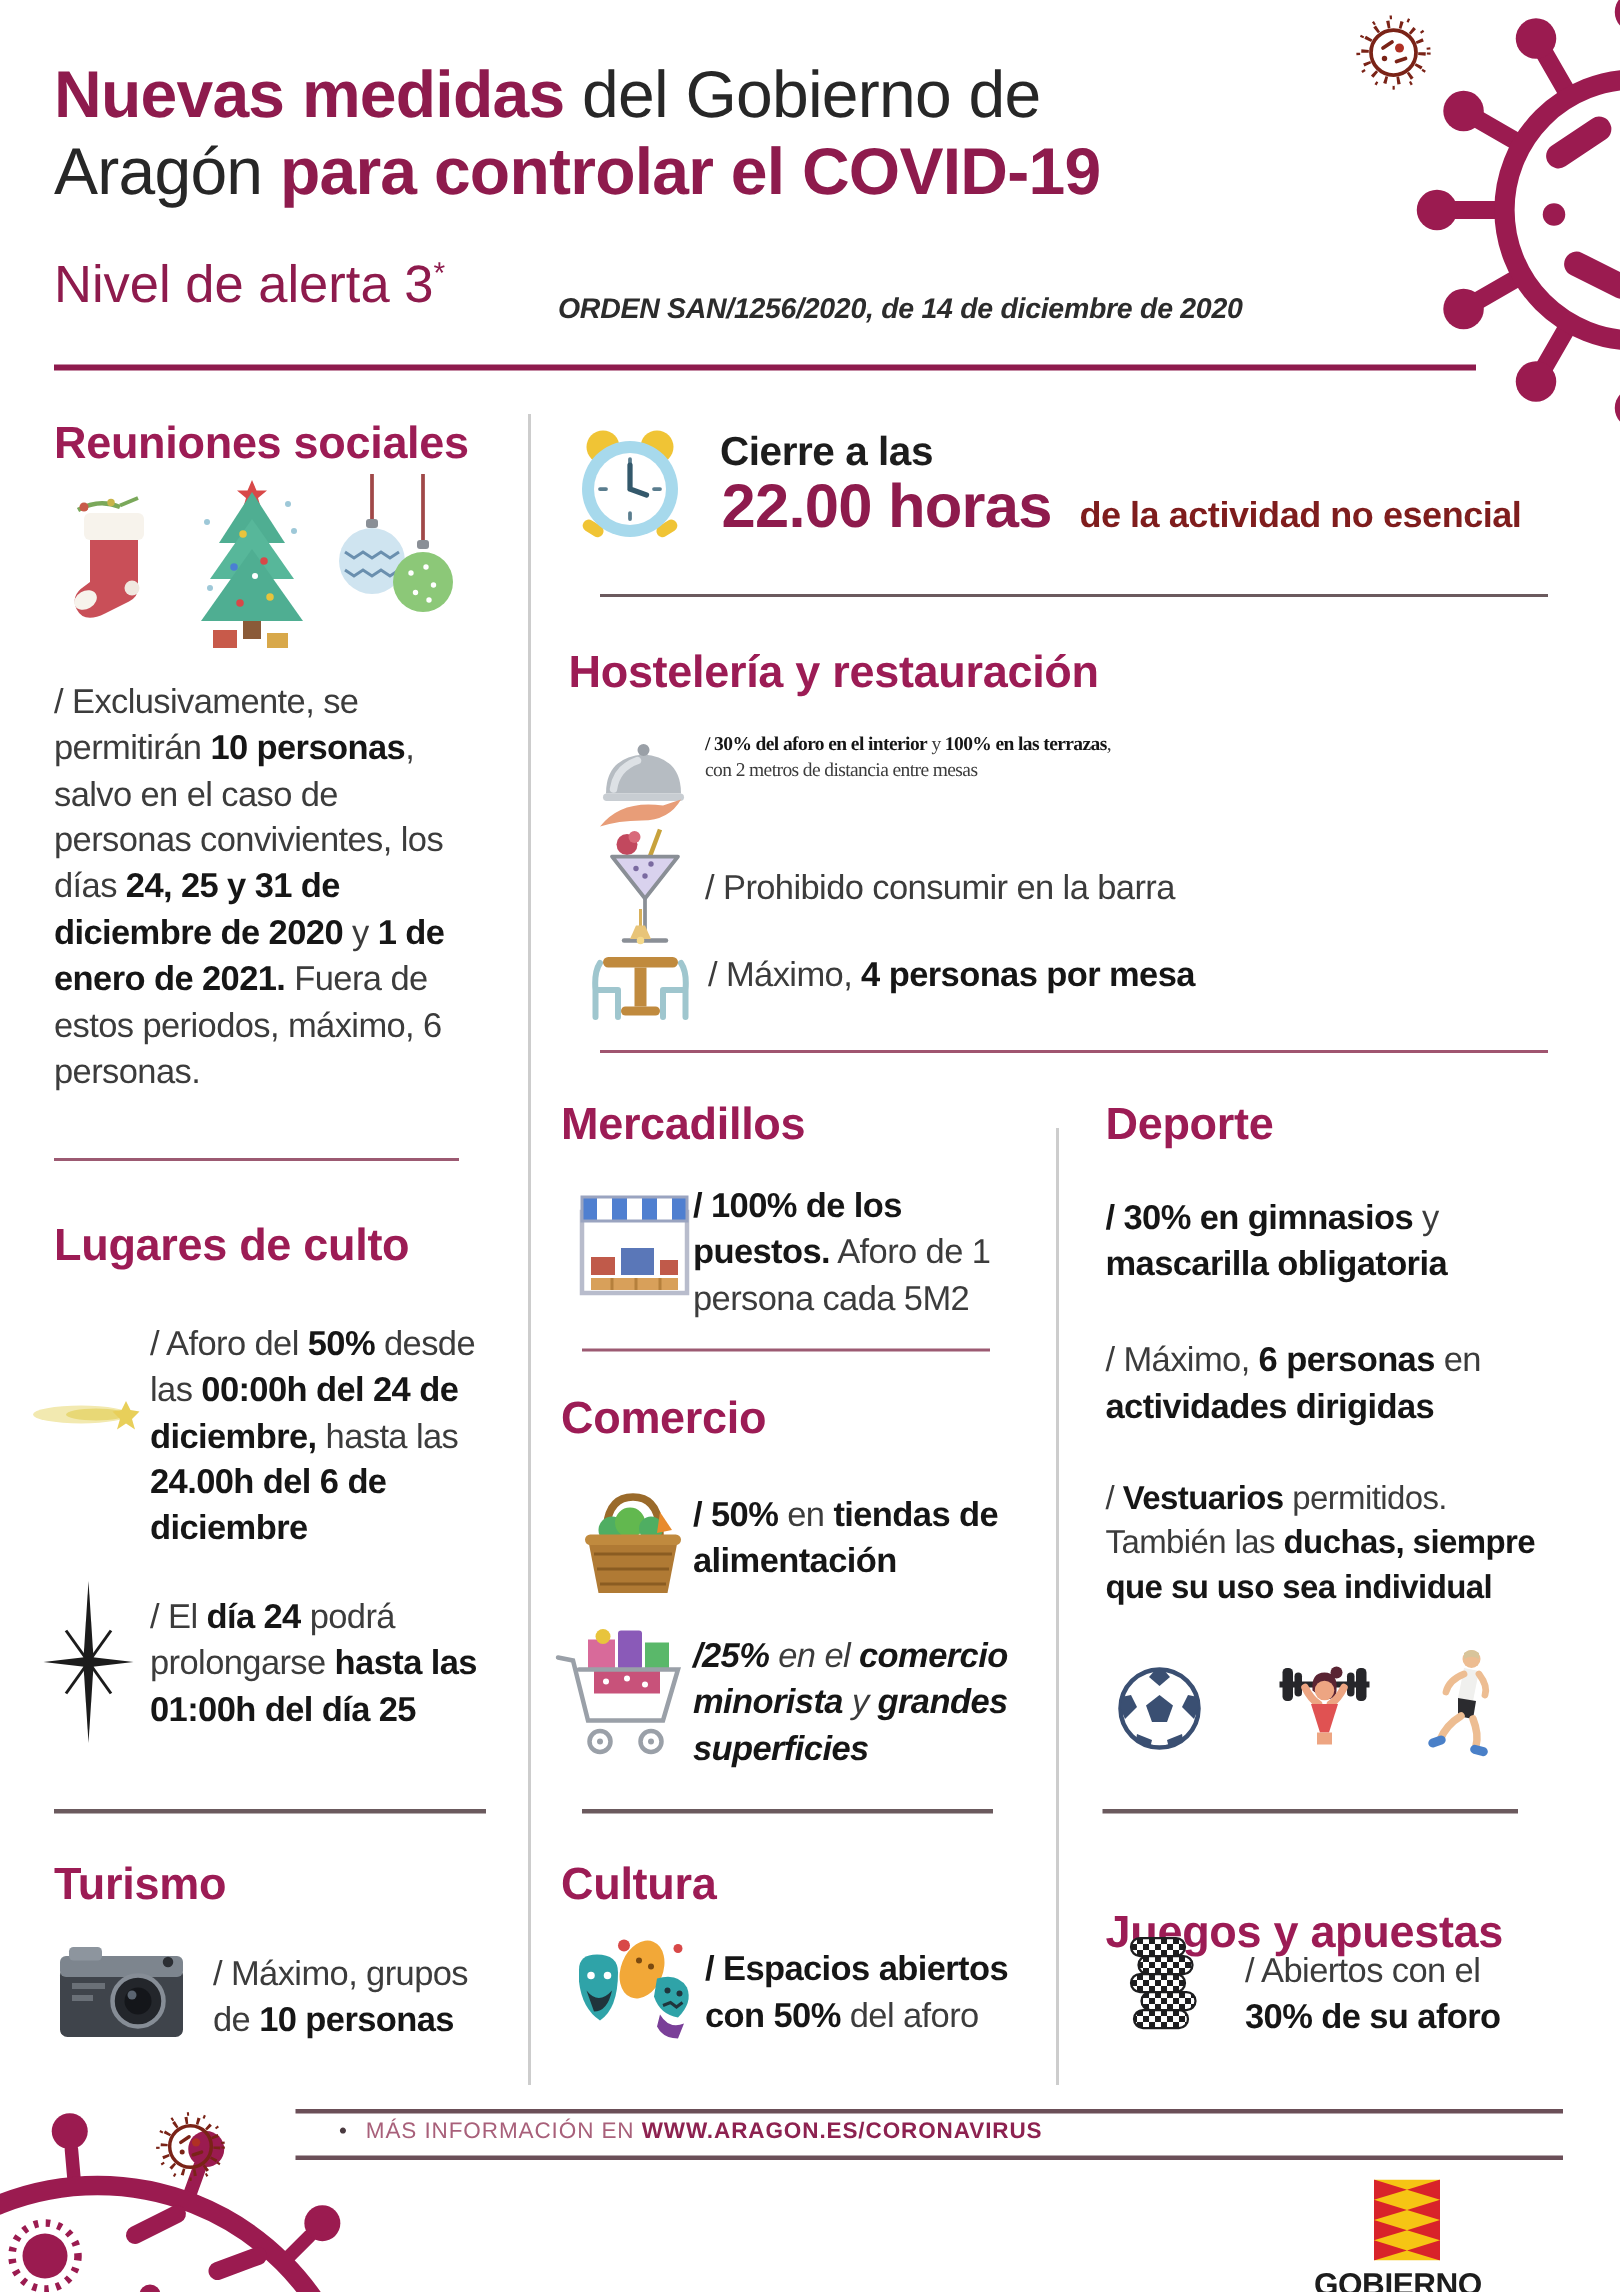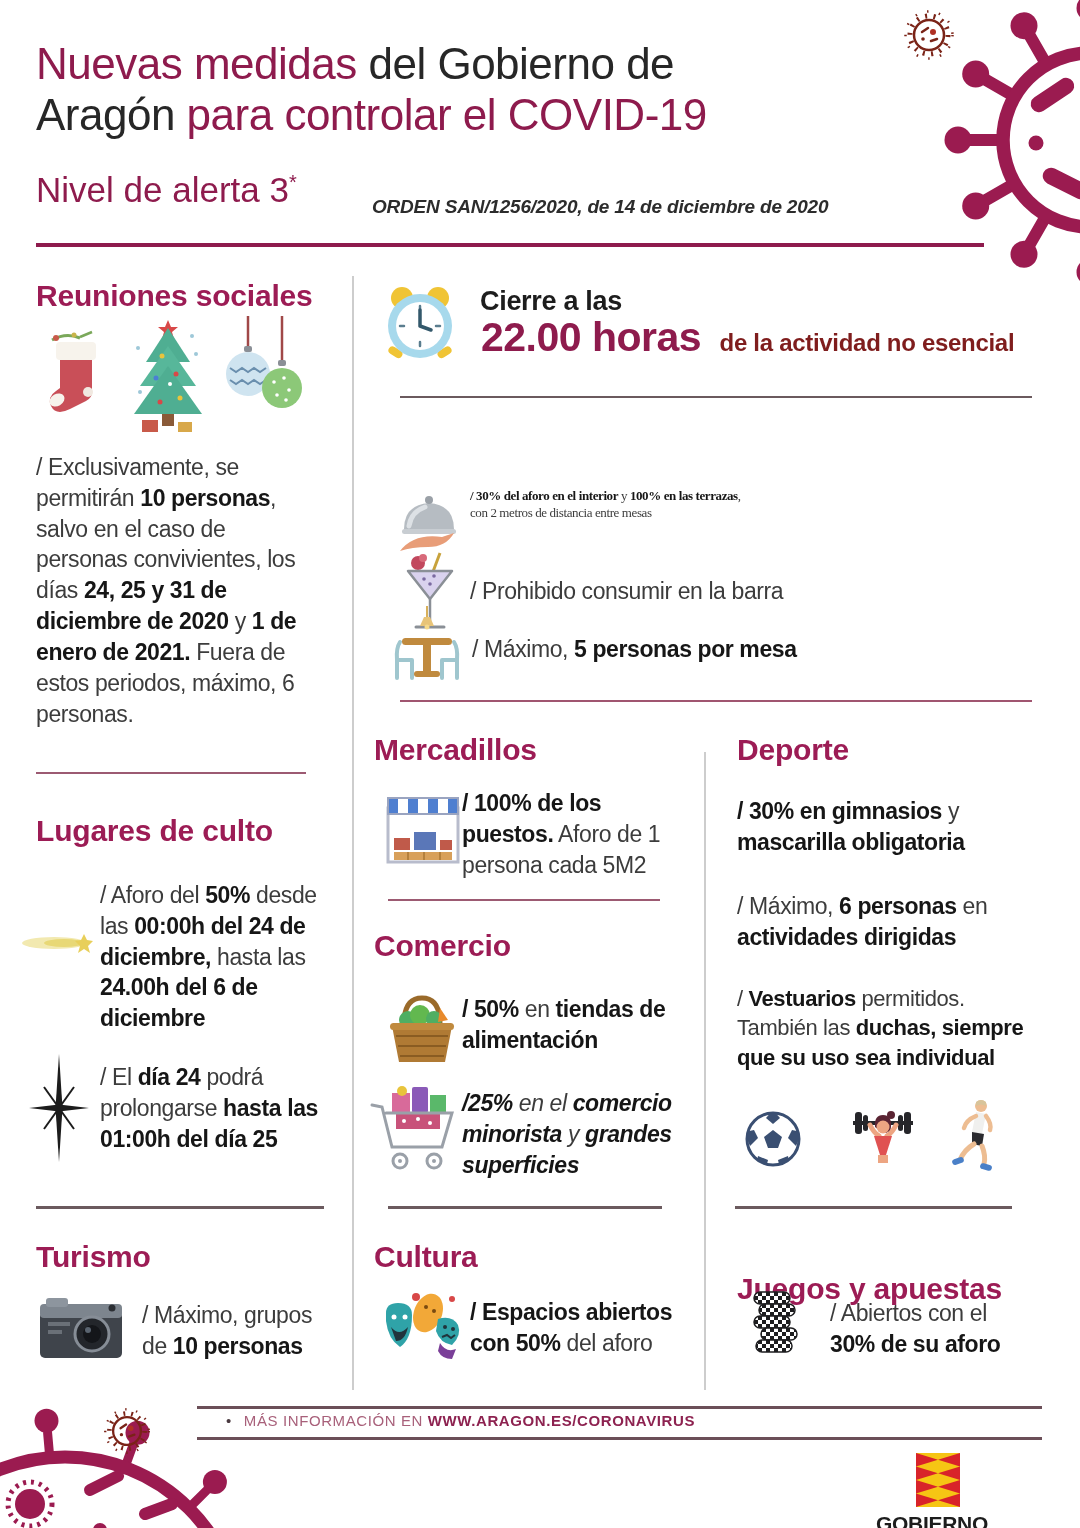--- a/index.html
+++ b/index.html
@@ -1,20 +1,20 @@
 <!DOCTYPE html>
 <html><head>
 <meta charset="utf-8">
 <style>
   html,body{margin:0;padding:0;background:#fff;}
   .page{position:relative;width:1080px;height:1528px;background:#ffffff;overflow:hidden;
         font-family:"Liberation Sans",sans-serif;}
   .abs{position:absolute;}
   .title{position:absolute;font-size:44px;line-height:1.17;color:#272727;letter-spacing:-0.5px;font-weight:400;}
-  .title .b{color:#8e1b4d;font-weight:normal;}
+  .title .b{color:#8e1b4d;font-weight:bold;}
   .alert{position:absolute;font-size:35px;color:#8e1b4d;font-weight:400;}
   .alert sup{font-size:20px;}
   .orden{position:absolute;font-size:19px;font-weight:bold;font-style:italic;color:#2c2c2c;letter-spacing:-0.2px;}
   .h{position:absolute;font-weight:bold;color:#9c1c55;font-size:30px;letter-spacing:-0.2px;}
   .txt{position:absolute;font-size:23px;line-height:1.34;color:#3c3c3c;letter-spacing:-0.4px;}
   .txt .b{font-weight:bold;color:#161616;}
   .rule{position:absolute;height:2px;}
   .vrule{position:absolute;width:2px;background:#cdcdcd;}
   .icon{position:absolute;line-height:0;}
 </style>
@@ -206,20 +206,21 @@
       <path d="M42 44 L42 28 M42 44 L53 48" stroke="#33586b" stroke-width="3.5" stroke-linecap="round" fill="none"></path>
     </svg>
   </span>
   <div class="abs" style="left:480px;top:286px;font-size:27px;font-weight:bold;color:#1d1d1d;letter-spacing:-0.3px;">Cierre a las</div>
   <div class="abs" style="left:481px;top:314px;white-space:nowrap;">
     <span style="font-size:41px;font-weight:bold;color:#8e1b4d;letter-spacing:-0.5px;">22.00 horas</span>
     <span style="font-size:24px;font-weight:bold;color:#7f1d1d;margin-left:14px;letter-spacing:-0.3px;">de la actividad no esencial</span>
   </div>
   <div class="rule" style="left:400px;top:396px;width:632px;background:#6b5a5e;"></div>
 
+  <div class="h" style="left:379px;top:432px;">Hostelería y restauración</div>
 
   <span class="icon" style="left:396px;top:489px;">
     <svg width="66" height="72" viewBox="0 0 66 72">
       <path d="M8 40 Q8 16 33 14 Q58 16 58 40 Z" fill="#b6bcc2"></path>
       <path d="M13 37 Q15 23 29 18" stroke="#dde1e5" stroke-width="5" fill="none" stroke-linecap="round"></path>
       <circle cx="33" cy="11" r="4" fill="#9aa0a7"></circle>
       <rect x="6" y="40" width="54" height="5" rx="2.5" fill="#c8cdd2"></rect>
       <path d="M4 62 Q18 44 46 48 L58 44 Q50 58 32 58 Q16 58 4 62 Z" fill="#e89d78"></path>
     </svg>
   </span>
@@ -247,21 +248,21 @@
       <circle cx="37" cy="23" r="2.5" fill="#f5d98a"></circle>
       <rect x="12" y="34" width="50" height="7" rx="3.5" fill="#c08a3e"></rect>
       <rect x="33" y="41" width="8" height="26" fill="#c08a3e"></rect>
       <rect x="24" y="67" width="26" height="6" rx="3" fill="#c08a3e"></rect>
       <g stroke="#9fc6ce" stroke-width="4" fill="none" stroke-linecap="round" stroke-linejoin="round">
         <path d="M10 38 Q6 44 7 56 L22 56 L22 74 M7 56 L7 74"></path>
         <path d="M64 38 Q68 44 67 56 L52 56 L52 74 M67 56 L67 74"></path>
       </g>
     </svg>
   </span>
-  <div class="txt" style="left:472px;top:634px;width:480px;"><span>/  Máximo, </span><span class="b">5 personas por mesa</span></div>
+  <div class="txt" style="left:472px;top:634px;width:480px;"><span>/  Máximo, </span><span class="b">4 personas por mesa</span></div>
 
   <div class="rule" style="left:400px;top:700px;width:632px;background:#a05570;"></div>
 
   <div class="h" style="left:374px;top:733px;">Mercadillos</div>
   <span class="icon" style="left:384px;top:794px;">
     <svg width="78" height="72" viewBox="0 0 78 72">
       <rect x="4" y="14" width="70" height="54" fill="none" stroke="#b8bccc" stroke-width="3"></rect>
       <g>
         <rect x="4" y="4" width="10" height="16" fill="#4f7fd0"></rect>
           <rect x="14" y="4" width="10" height="16" fill="#ffffff"></rect>

